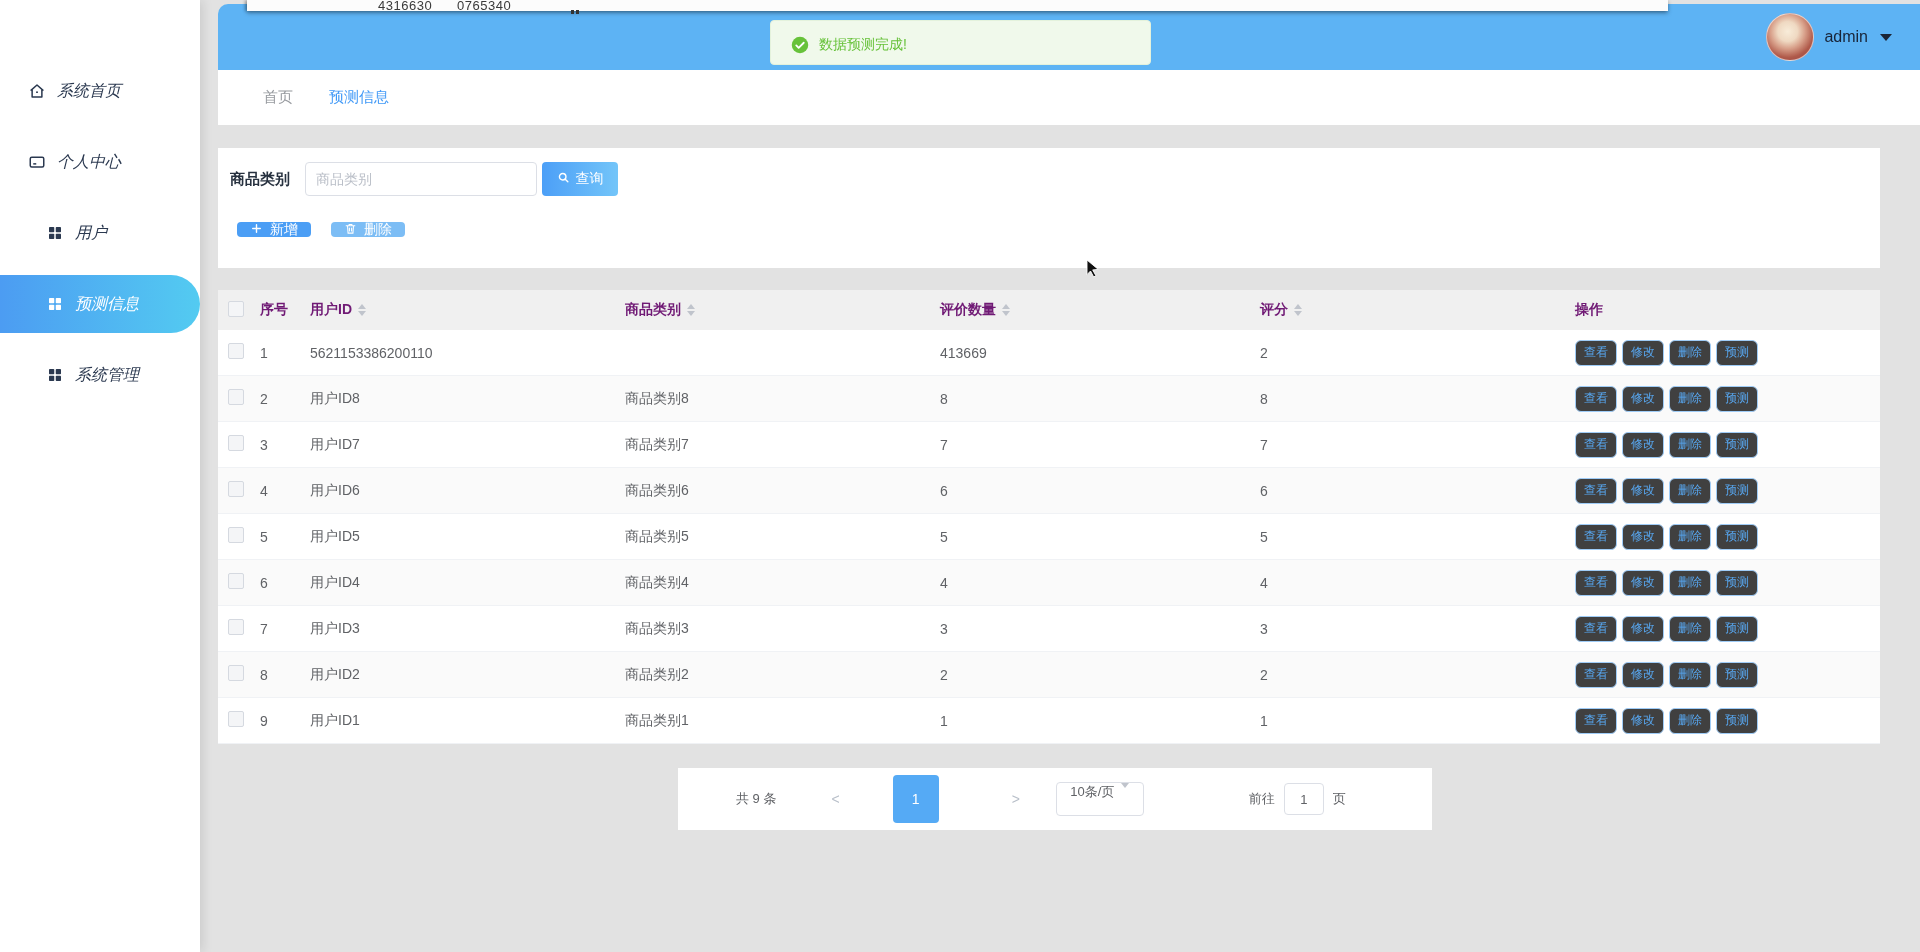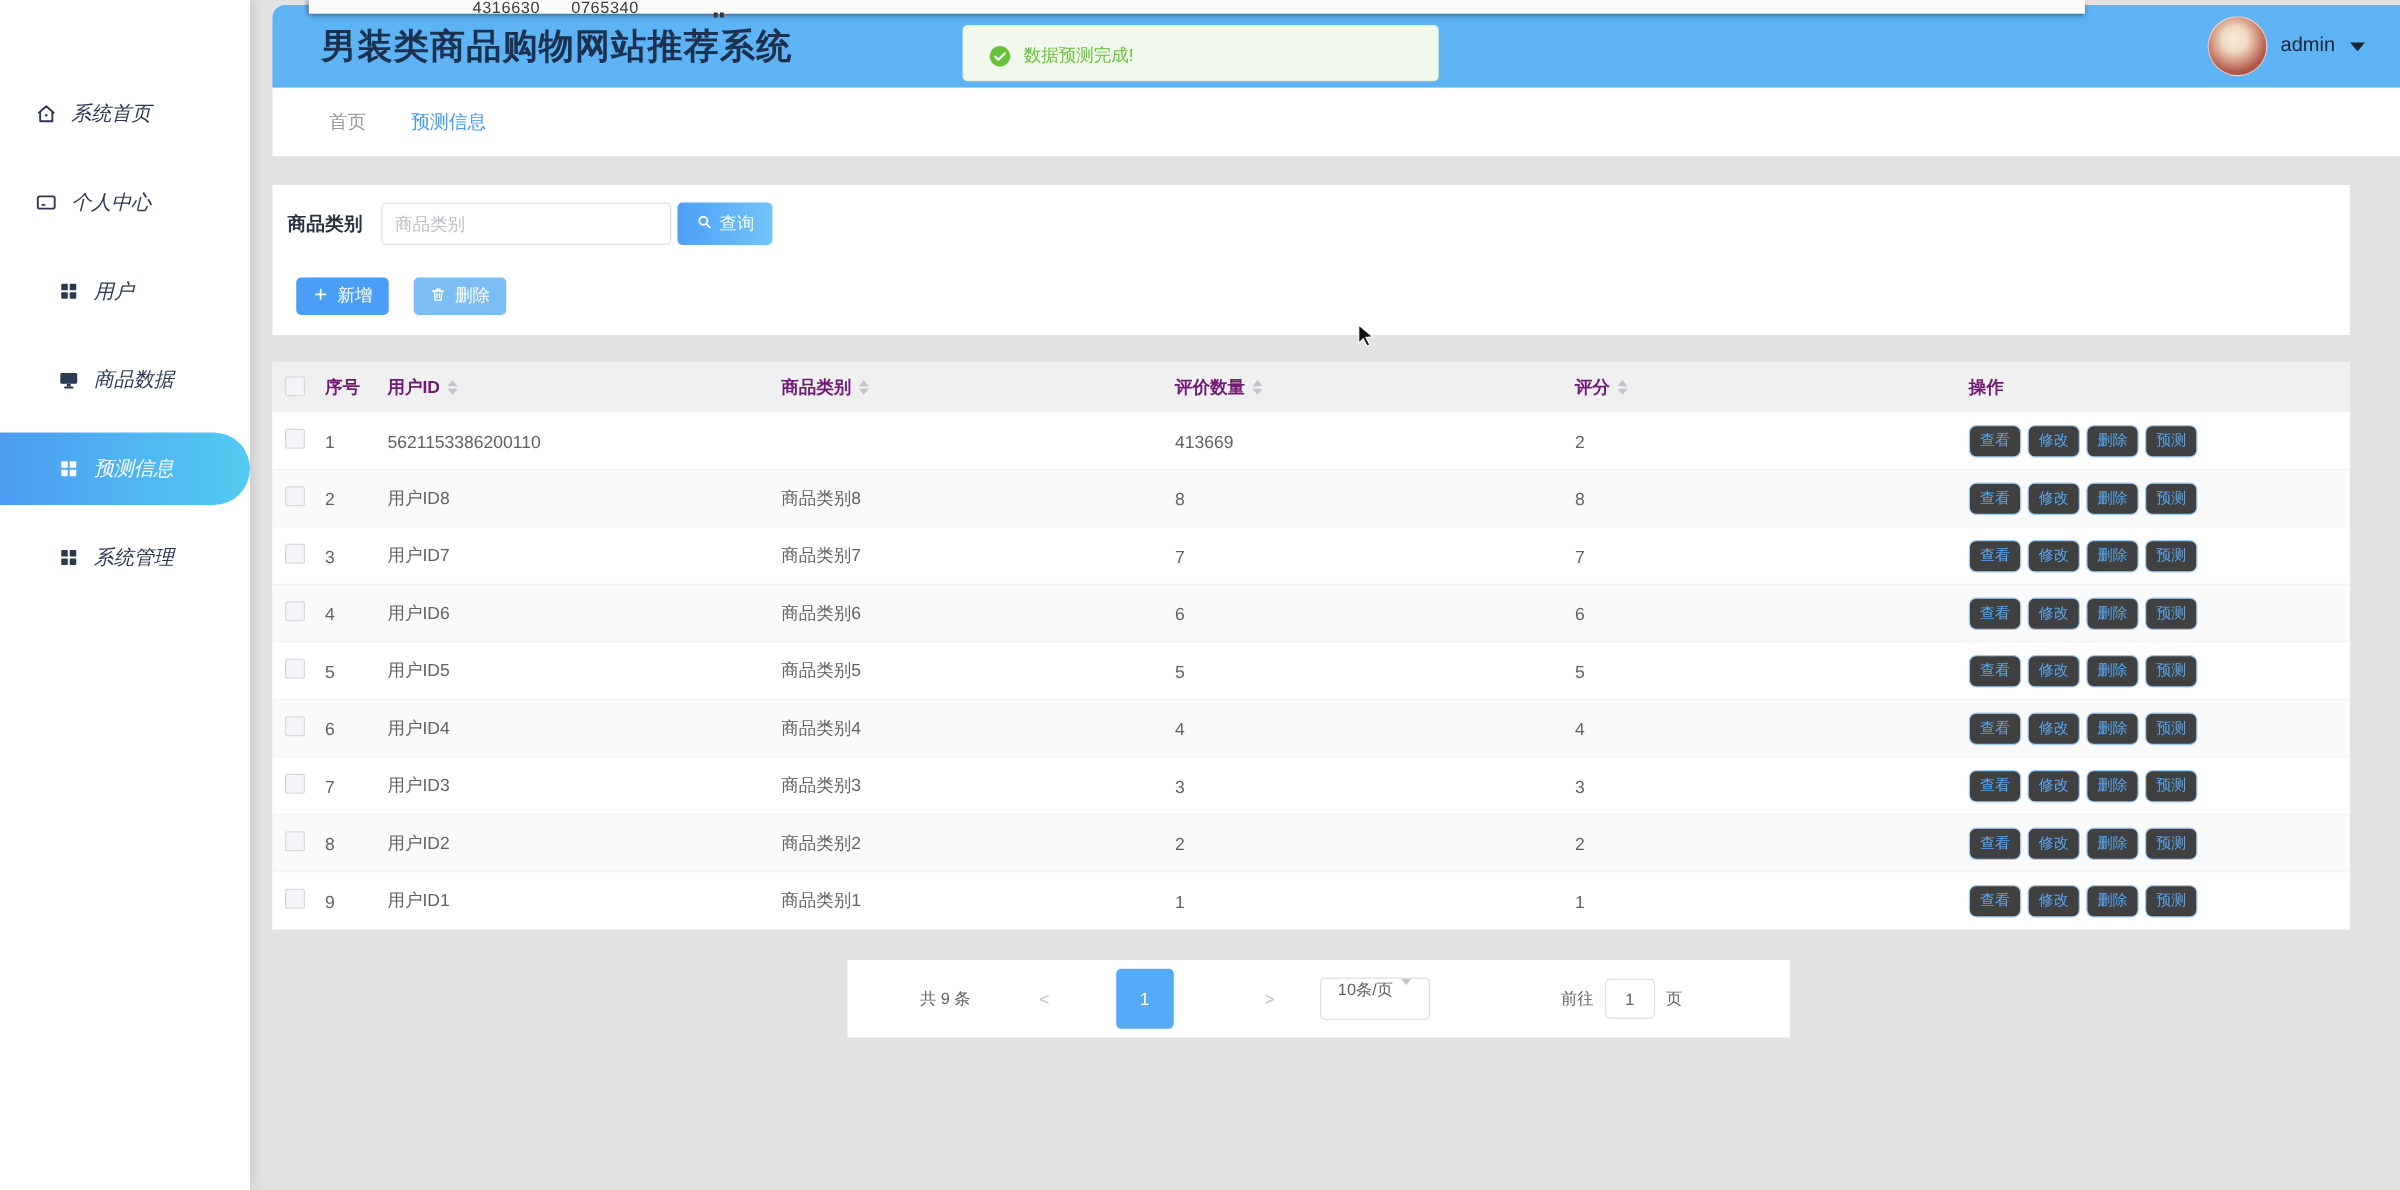--- a/index.html
+++ b/index.html
@@ -57,21 +57,21 @@
   .search-row{display:flex;align-items:center;}
   .search-row label{font-size:15px;color:#27313f;font-weight:bold;width:62px;margin-right:13px;}
   .search-row input{width:210px;height:32px;border:1px solid #dcdfe6;border-radius:4px;
           padding:0 10px;font-size:14px;color:#333;outline:none;}
   .search-row input::placeholder{color:#b9bec7;}
   .btn-query{margin-left:5px;width:76px;height:34px;border:none;border-radius:4px;color:#fff;
           background:linear-gradient(90deg,#4c9ff7,#73c5f9);font-size:14px;display:inline-flex;
           align-items:center;justify-content:center;gap:6px;cursor:pointer;}
   .btn-query svg,.btn-add svg,.btn-del svg{width:13px;height:13px;}
   .action-row{margin-top:26px;padding-left:7px;display:flex;gap:20px;}
-  .btn-add,.btn-del{height:30px;border:none;border-radius:4px;color:#fff;font-size:14px;
+  .btn-add,.btn-del{height:15px;border:none;border-radius:4px;color:#fff;font-size:14px;
           display:inline-flex;align-items:center;justify-content:center;gap:7px;cursor:pointer;padding:0 13px;text-align:center;}
   .btn-add{background:#4b9ef5;}
   .btn-del{background:#7cbdf5;}
 
   
   .table-panel{position:absolute;left:218px;top:290px;width:1662px;height:454px;background:#fff;}
   .tr,.thead-row{display:grid;grid-template-columns:42px 50px 315px 315px 320px 315px 1fr;
           align-items:center;}
   .thead-row{height:40px;background:#f0f0f0;font-size:14px;font-weight:bold;color:#701a75;}
   .tr{height:45px;border-bottom:1px solid #f0f2f5;font-size:14px;color:#606266;background:#fff;}
@@ -138,30 +138,20 @@
           <span class="s-icon">
             <svg viewBox="0 0 24 24" fill="currentColor">
               <rect x="4" y="4" width="7" height="7" rx="1"></rect>
               <rect x="13" y="4" width="7" height="7" rx="1"></rect>
               <rect x="4" y="13" width="7" height="7" rx="1"></rect>
               <rect x="13" y="13" width="7" height="7" rx="1"></rect>
             </svg>
           </span>
           <span>用户</span>
         </div>
-        <div class="sidebar-item indent">
-          <span class="s-icon">
-            <svg viewBox="0 0 24 24" fill="currentColor">
-              <rect x="3" y="4.5" width="18" height="11.5" rx="1.5"></rect>
-              <rect x="10" y="16" width="4" height="3"></rect>
-              <rect x="7" y="19" width="10" height="2" rx="1"></rect>
-            </svg>
-          </span>
-          <span>商品数据</span>
-        </div>
         <div class="sidebar-item indent active">
           <span class="s-icon">
             <svg viewBox="0 0 24 24" fill="currentColor">
               <rect x="4" y="4" width="7" height="7" rx="1"></rect>
               <rect x="13" y="4" width="7" height="7" rx="1"></rect>
               <rect x="4" y="13" width="7" height="7" rx="1"></rect>
               <rect x="13" y="13" width="7" height="7" rx="1"></rect>
             </svg>
           </span>
           <span>预测信息</span>
@@ -180,21 +170,20 @@
       </nav>
   </aside>
 
   <div class="overlay-strip">
     <span class="ov-num n1">4316630</span>
     <span class="ov-num n2">0765340</span>
   </div>
   <div class="artifact"></div>
 
   <header class="topbar">
-    <h1>男装类商品购物网站推荐系统</h1>
     <div class="user">
       <span class="avatar"></span>
       <span class="username">admin</span>
       <span class="caret"></span>
     </div>
   </header>
 
   <div class="toast">
     <span class="toast-icon">
       <svg viewBox="0 0 24 24">

